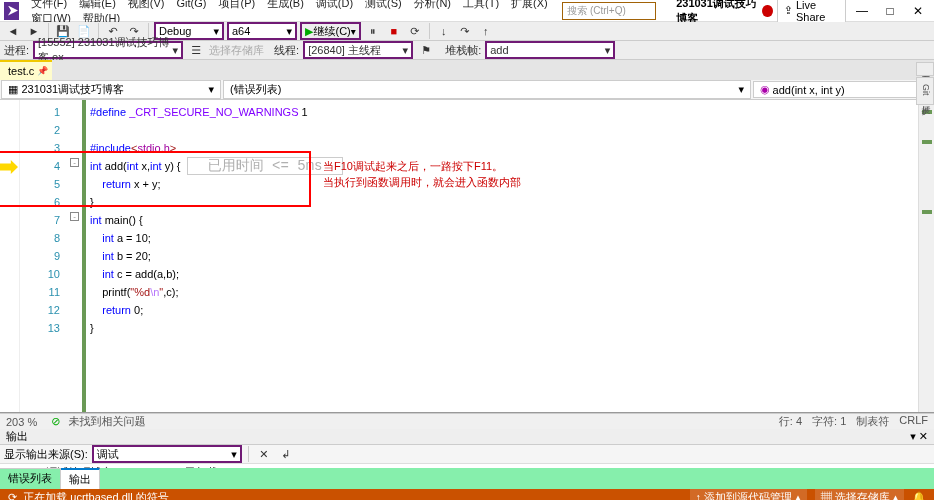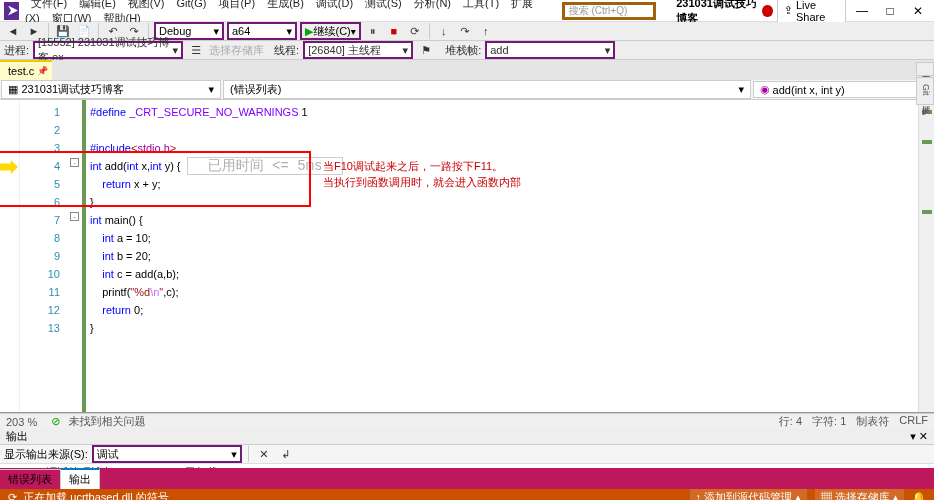--- a/index.html
+++ b/index.html
@@ -1,21 +1,21 @@
 <!DOCTYPE html>
 <html><head>
 <meta charset="utf-8">
 <style>
 *{margin:0;padding:0;box-sizing:border-box;font-family:"Microsoft YaHei",Tahoma,Arial,sans-serif;font-size:11px}
 body{background:#fff;width:934px;height:500px;overflow:hidden;display:flex;flex-direction:column}
 .title-bar{height:22px;background:#fff;display:flex;align-items:center;padding:0 4px;border-bottom:1px solid #ddd}
 .vs-logo{width:18px;height:18px;background:#5c2d91;position:relative;margin-right:6px}
 .vs-logo::before{content:"";position:absolute;left:4px;top:4px;width:10px;height:10px;background:#fff;clip-path:polygon(0 0,100% 50%,0 100%,30% 50%)}
 .menu-item{padding:2px 6px;cursor:pointer;color:#1e1e1e}
-.search-box{margin-left:8px;width:110px;height:18px;border:3px solid #a16207;padding:0 4px;color:#999;font-size:10px;display:flex;align-items:center}
+.search-box{margin-left:8px;width:110px;height:18px;border:1px solid #a16207;padding:0 4px;color:#999;font-size:10px;display:flex;align-items:center}
 .title-tag{margin-left:20px;font-weight:bold;font-size:11px}
 .win-controls{margin-left:auto;display:flex;align-items:center;gap:4px}
 .live-share{background:#fff;border:1px solid #ccc;padding:1px 6px;font-size:10px;display:flex;align-items:center;gap:3px}
 .red-dot{width:12px;height:12px;background:#c00;border-radius:50%}
 .win-btn{width:28px;height:18px;display:flex;align-items:center;justify-content:center;font-size:12px}
 .toolbar{height:22px;background:#eee;border-bottom:1px solid #ccc;display:flex;align-items:center;padding:0 4px;gap:3px}
 .tb-btn{width:18px;height:18px;display:flex;align-items:center;justify-content:center;border:1px solid transparent;font-size:11px;color:#333}
 .tb-sep{width:1px;height:16px;background:#ccc;margin:0 2px}
 .tb-combo{height:18px;border:2px solid #701a75;background:#fff;font-size:10px;padding:0 3px;display:flex;align-items:center}
 .toolbar2{height:22px;background:#eee;border-bottom:1px solid #ccc;display:flex;align-items:center;padding:0 4px;gap:4px;font-size:10px;color:#333}
@@ -39,21 +39,21 @@
 .grey-hint{color:#b0b0b0;border:1px solid #ccc;padding:0 20px;font-size:14px;font-family:Liberation Mono, monospace}
 .right-tabs{position:absolute;right:0;top:62px;width:18px;display:flex;flex-direction:column;gap:1px}
 .rtab{background:#eee;border:1px solid #ccc;writing-mode:vertical-rl;font-size:9px;padding:6px 1px;text-align:center;color:#555}
 .right-scroll{position:absolute;right:0;top:0;width:16px;height:100%;background:#f0f0f0;border-left:1px solid #ddd}
 .right-scroll .marker{position:absolute;right:2px;width:10px;height:4px;background:#6a9955}
 .status-line{height:16px;background:#f0f0f0;border-top:1px solid #ccc;display:flex;align-items:center;padding:0 6px;font-size:10px;color:#555}
 .status-line .r{margin-left:auto;display:flex;gap:10px}
 .output-header{height:18px;background:#eee;border-bottom:1px solid #ccc;display:flex;align-items:center;padding:0 6px;font-size:11px;justify-content:space-between}
 .output-tools{height:20px;background:#f5f5f5;border-bottom:1px solid #ddd;display:flex;align-items:center;padding:0 4px;gap:4px;font-size:10px}
 .output-body{height:62px;background:#fff;overflow:hidden;padding:2px 6px;font-family:Consolas,"Microsoft YaHei",monospace;font-size:10px;line-height:12px;color:#222}
-.output-tabs{height:33px;background:#be185d;display:flex;align-items:center;font-size:10px}
+.output-tabs{height:33px;background:#86efac;display:flex;font-size:10px}
 .otab{padding:2px 8px;border-top:1px solid #ccc;border-right:1px solid #ccc}
 .otab.active{background:#fff;border-top:2px solid #007acc}
 .bottom-status{height:20px;background:#ca5100;color:#fff;display:flex;align-items:center;padding:0 8px;font-size:11px}
 .bottom-status .r{margin-left:auto;display:flex;gap:8px;align-items:center}
 .bs-btn{background:rgba(255,255,255,.15);padding:1px 6px}
 </style>
 </head>
 <body>
 
 <div class="title-bar">

